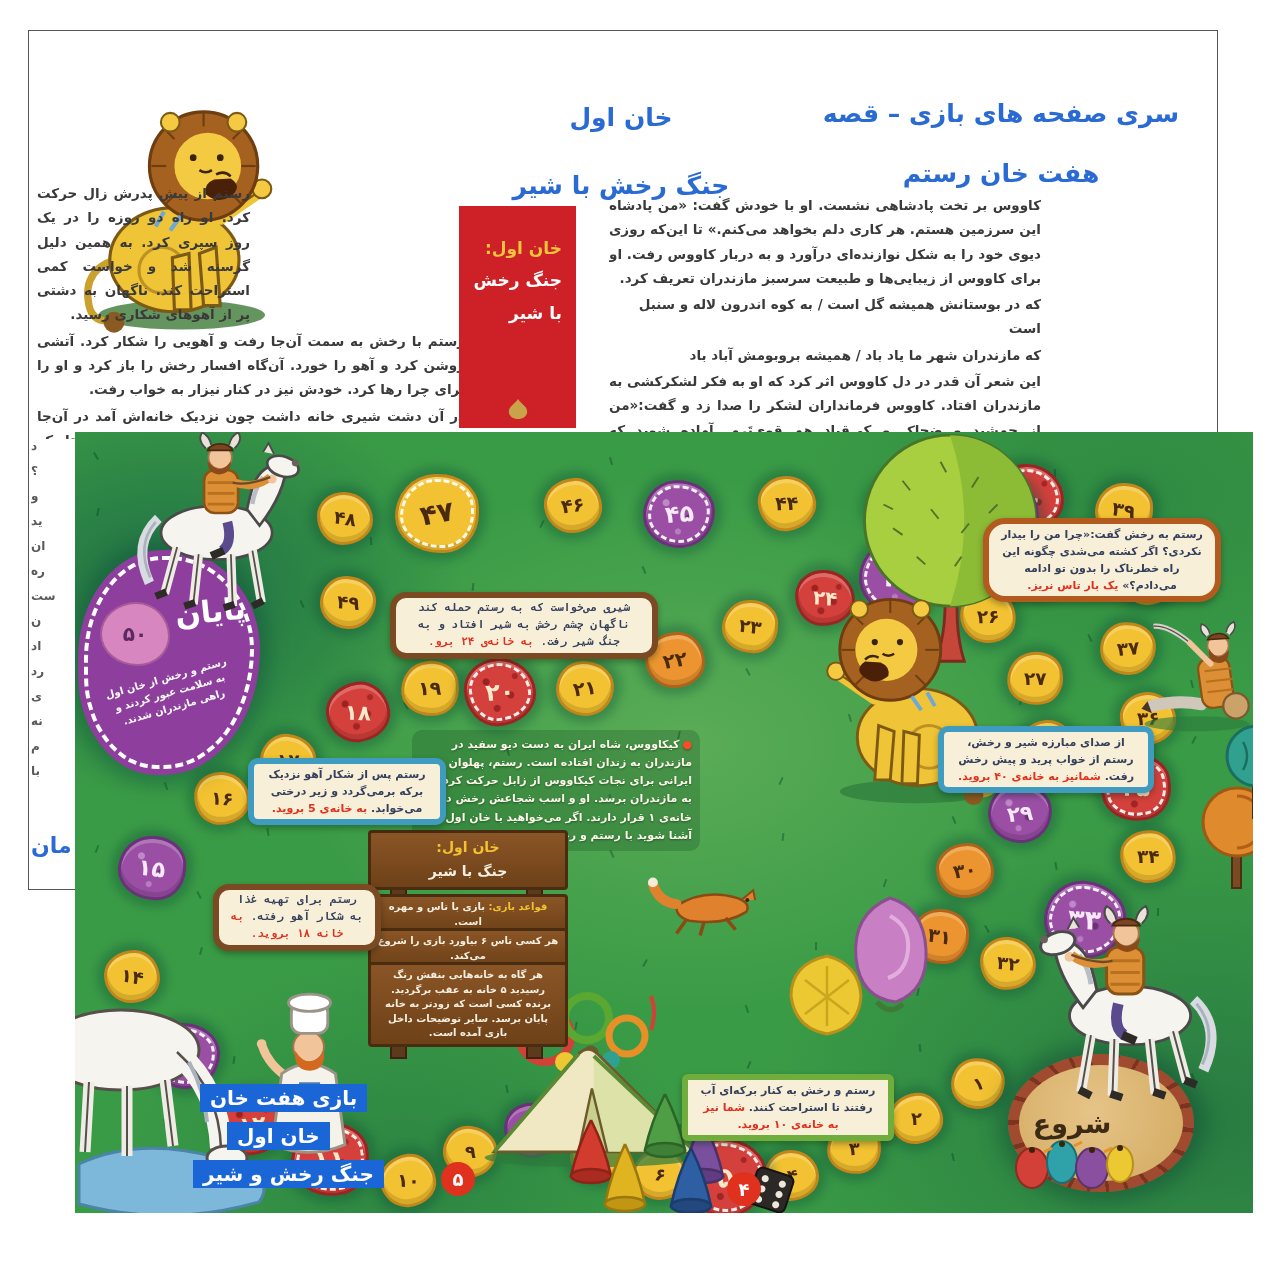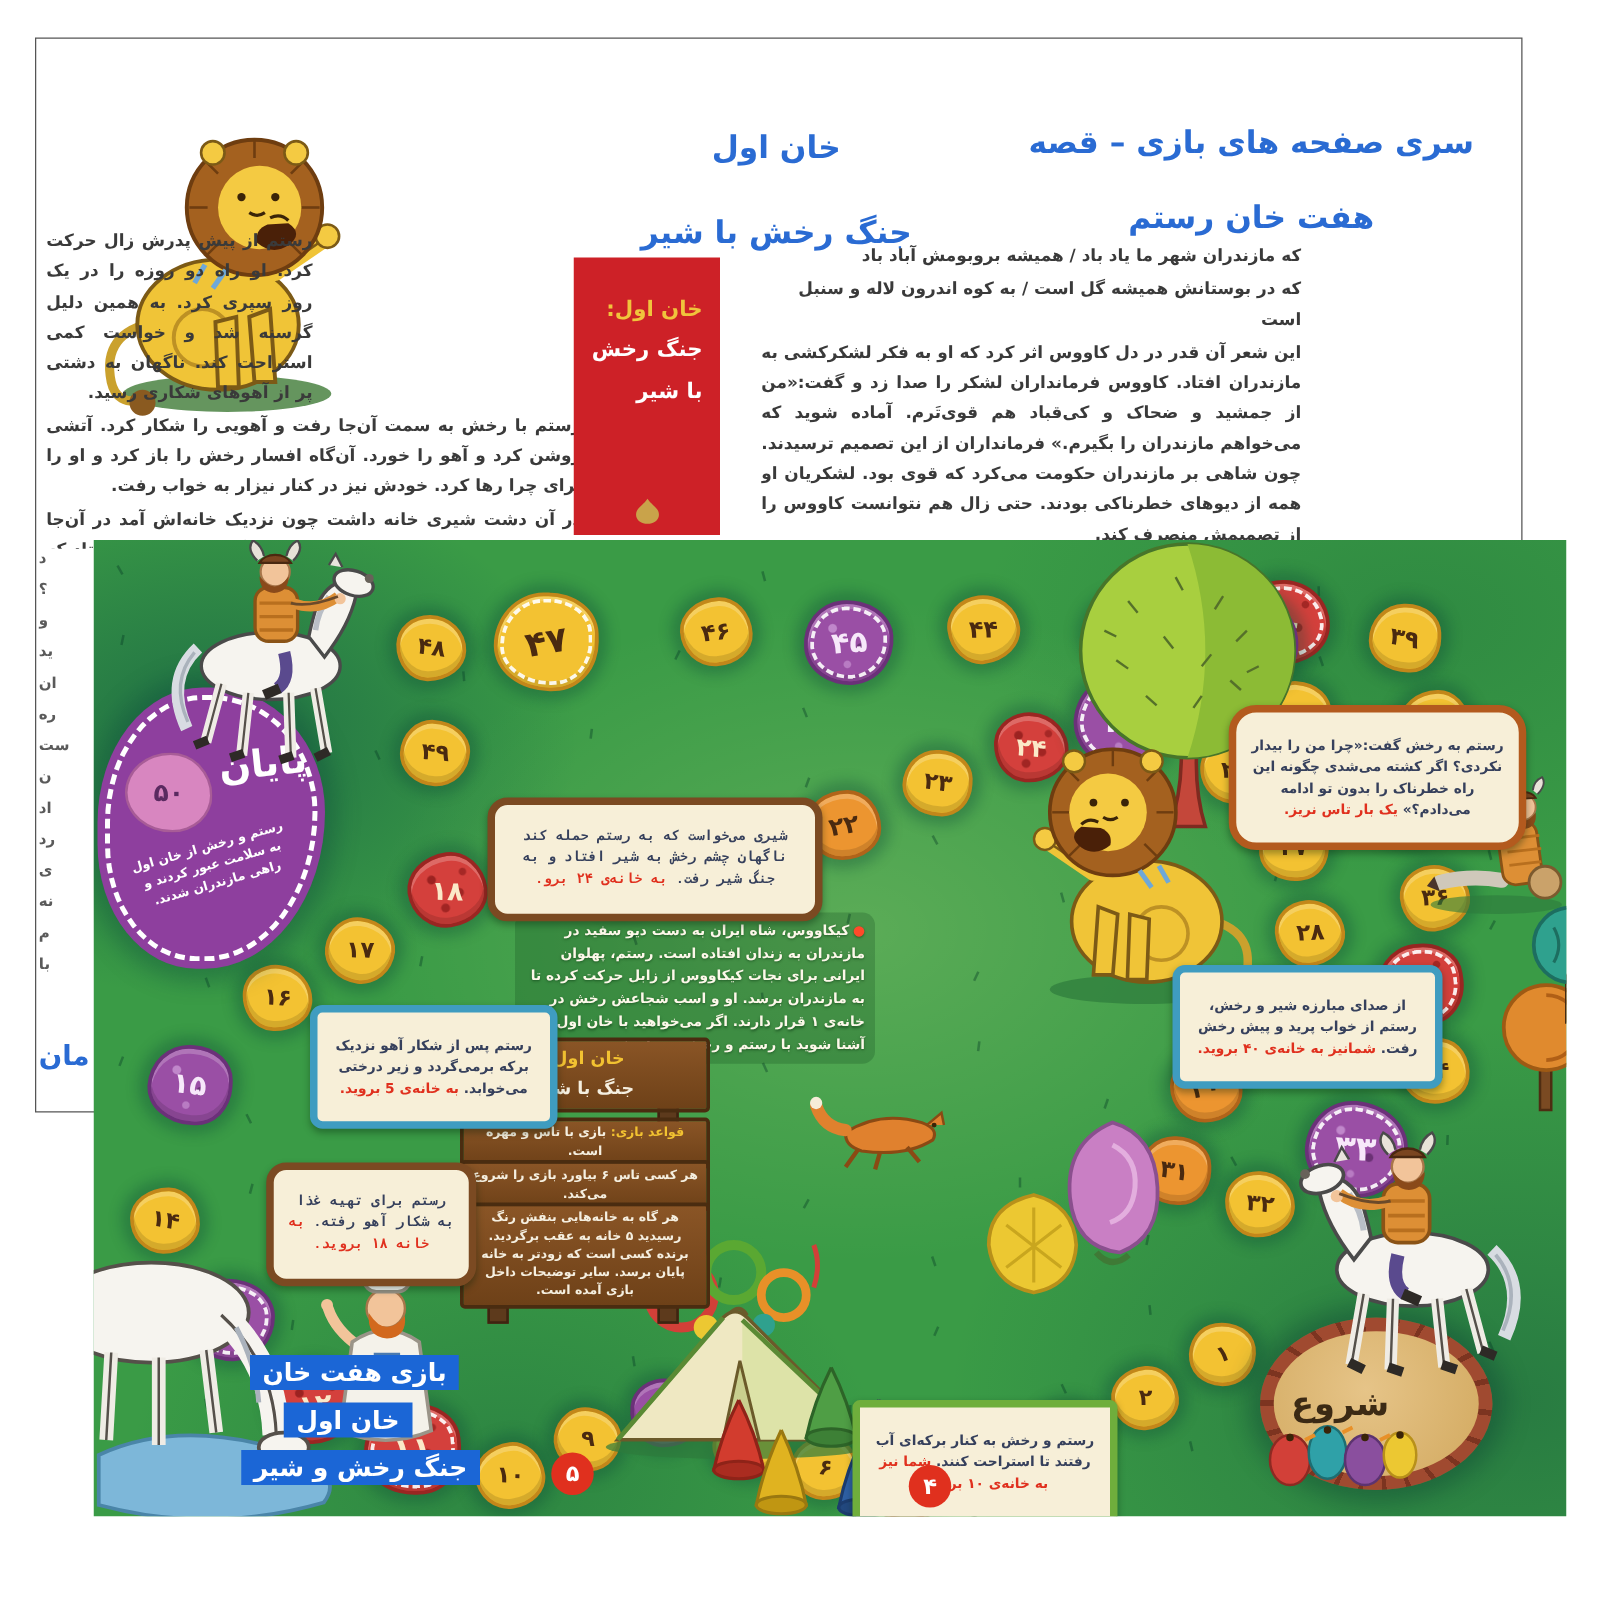--- a/index.html
+++ b/index.html
@@ -50,23 +50,23 @@
                         radial-gradient(circle at 44% 76%, rgba(110,10,10,.5) 3px, transparent 4px),
                         radial-gradient(circle at 74% 26%, rgba(110,10,10,.45) 2.5px, transparent 3.5px);}
   .c-r span{color:#fbe9c8;}
   .c-p{background:#9a4fa5;border-color:#6b3179;
        background-image:radial-gradient(circle at 32% 30%, rgba(230,190,240,.5) 3px, transparent 4px),
                         radial-gradient(circle at 64% 58%, rgba(60,20,70,.5) 3px, transparent 4px),
                         radial-gradient(circle at 46% 78%, rgba(230,190,240,.4) 2.5px, transparent 3.5px);}
   .c-p span{color:#f7e8fa;}
   .cell.big{outline:3px dashed rgba(255,255,255,.9);outline-offset:-8px;}
 
-  .callout{position:absolute;border-radius:16px;padding:18px 9px;direction:rtl;text-align:center;
+  .callout{position:absolute;border-radius:16px;padding:2px 9px;direction:rtl;text-align:center;
            font-size:11px;font-weight:700;line-height:1.55;color:#36405c;background:#f7efd8;z-index:8;
-           box-shadow:0 3px 6px rgba(0,30,10,.35);margin-top:46px;}
+           box-shadow:0 3px 6px rgba(0,30,10,.35);}
   .callout .act{color:#e0301e;}
   .co-brown{border:6px solid #7b4a22;font-family:Liberation Mono, monospace;}
   .co-orange{border:6px solid #b35a1e;border-radius:22px;}
   .co-blue{border:6px solid #3f9cc0;border-radius:10px;}
   .co-green{border:6px solid #6fae3c;border-radius:6px;}
 
   .intro{position:absolute;left:337px;top:298px;width:272px;direction:rtl;text-align:right;
          font-size:11px;font-weight:700;line-height:1.65;color:#fdf8ea;z-index:6;
          background:rgba(10,60,25,.22);border-radius:10px;padding:6px 8px;
          text-shadow:0 1px 2px rgba(0,40,10,.5);}
@@ -199,22 +199,23 @@
   </div>
 
   <div class="doc-col" style="left:8px;top:150px;width:428px;height:258px;">
     <p style="margin-right:215px;">رستم از پیش پدرش زال حرکت کرد. او راه دو روزه را در یک روز سپری کرد. به همین دلیل گرسنه شد و خواست کمی استراحت کند. ناگهان به دشتی پر از آهوهای شکاری رسید.</p>
     <p>رستم با رخش به سمت آن‌جا رفت و آهویی را شکار کرد. آتشی روشن کرد و آهو را خورد. آن‌گاه افسار رخش را باز کرد و او را برای چرا رها کرد. خودش نیز در کنار نیزار به خواب رفت.</p>
     <p>در آن دشت شیری خانه داشت چون نزدیک خانه‌اش آمد در آن‌جا کسی را دید که خوابیده است. هم چنین نگاهش به اسبی افتاد که در اطرافش می‌چرید. شیر با خودش گفت: «اول باید اسب را بکشم سپس سوارش را از بین ببرم.»</p>
 
   </div>
 
   <div class="doc-col" style="left:580px;top:162px;width:432px;height:246px;">
+    <p>کاووس بر تخت پادشاهی نشست. او با خودش گفت: «من پادشاه این سرزمین هستم. هر کاری دلم بخواهد می‌کنم.» تا این‌که روزی دیوی خود را به شکل نوازنده‌ای درآورد و به دربار کاووس رفت. او برای کاووس از زیبایی‌ها و طبیعت سرسبز مازندران تعریف کرد.</p>
+    <p class="verse">که در بوستانش همیشه گل است / به کوه اندرون لاله و سنبل است</p>
     <p class="verse">که مازندران شهر ما یاد باد / همیشه بروبومش آباد باد</p>
-    <p class="verse">که در بوستانش همیشه گل است / به کوه اندرون لاله و سنبل است</p>
     <p>این شعر آن قدر در دل کاووس اثر کرد که او به فکر لشکرکشی به مازندران افتاد. کاووس فرمانداران لشکر را صدا زد و گفت:«من از جمشید و ضحاک و کی‌قباد هم قوی‌تَرم. آماده شوید که می‌خواهم مازندران را بگیرم.» فرمانداران از این تصمیم ترسیدند. چون شاهی بر مازندران حکومت می‌کرد که قوی بود. لشکریان او همه از دیوهای خطرناکی بودند. حتی زال هم نتوانست کاووس را از تصمیمش منصرف کند.</p>
   </div>
 
   <div class="redbox" style="left:430px;top:175px;width:117px;height:222px;">
     <span class="ln yl">خان اول:</span>
     <span class="ln">جنگ رخش</span>
     <span class="ln">با شیر</span>
     <span class="ornament">
       <svg width="22" height="22" viewBox="0 0 24 24">
           <path d="M12 1 C16 7 22 9 22 15 C22 20 17 23 12 23 C7 23 2 20 2 15 C2 9 8 7 12 1 Z" fill="#c9a34a"></path>

